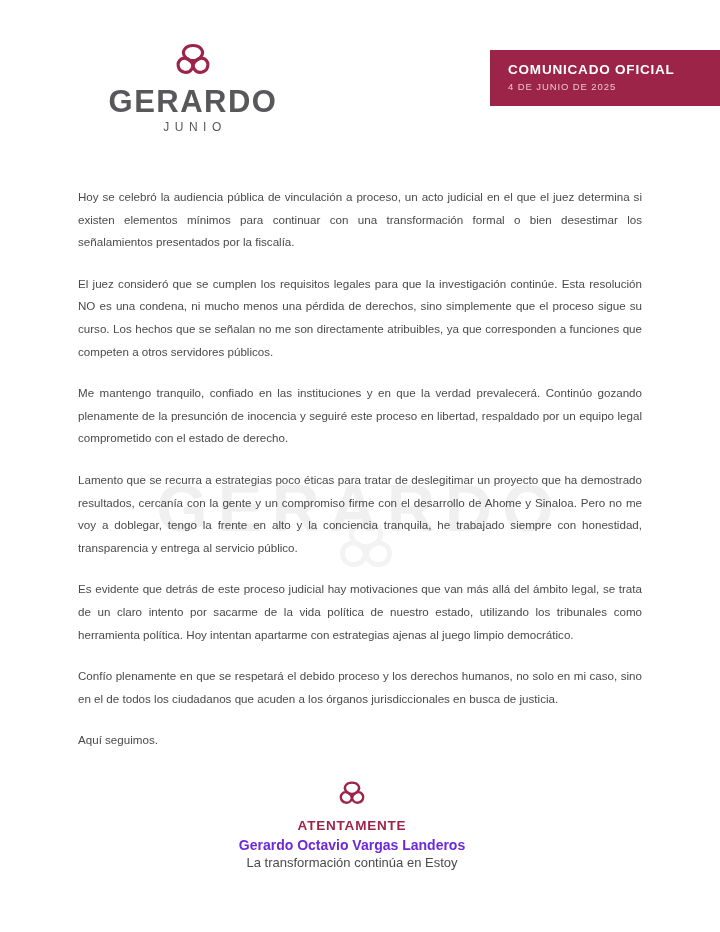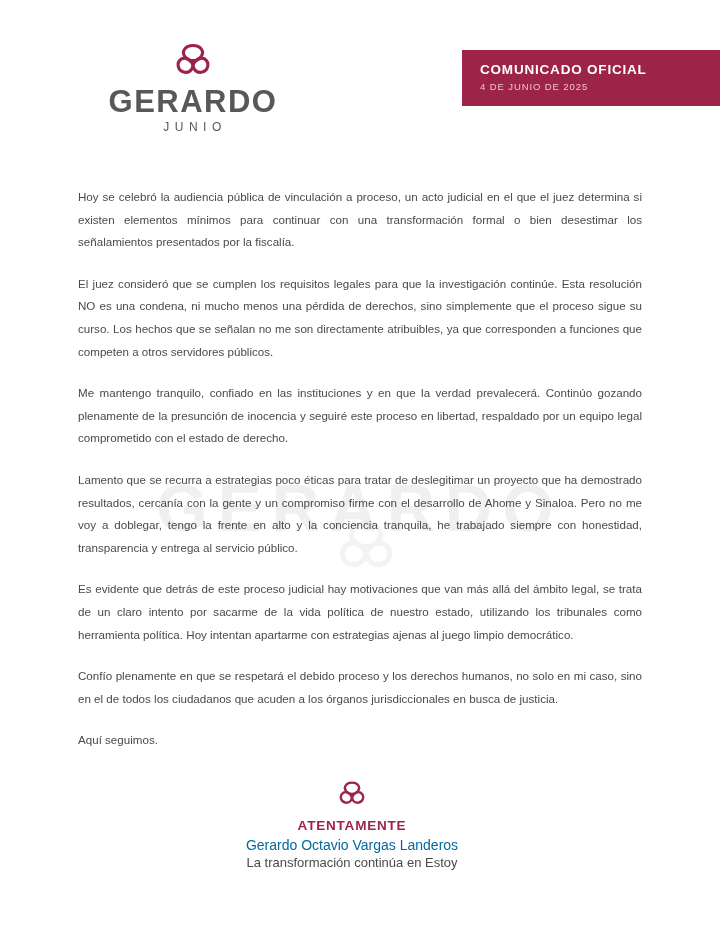--- a/index.html
+++ b/index.html
@@ -54,21 +54,21 @@
     letter-spacing: 5.5px;
     color: #58585a;
     margin-top: 3px;
     padding-left: 4px;
   }
 
   .comunicado {
     position: absolute;
     right: 0;
     top: 50px;
-    width: 258px;
+    width: 230px;
     background: #9d2449;
     color: #ffffff;
     padding: 12px 0 12px 18px;
     box-sizing: border-box;
   }
   .comunicado-title {
     font-size: 13.5px;
     font-weight: bold;
     letter-spacing: 0.8px;
     line-height: 1.25;
@@ -136,22 +136,22 @@
     margin: 0 auto 8px auto;
   }
   .footer-atentamente {
     color: #9d2449;
     font-weight: bold;
     font-size: 13.5px;
     letter-spacing: 0.8px;
     margin-bottom: 4px;
   }
   .footer-name {
-    color: #0369a1;
-    font-weight: normal;
+    color: #6d28d9;
+    font-weight: bold;
     font-size: 14px;
     margin-bottom: 2px;
   }
   .footer-slogan {
     color: #4a4a4a;
     font-size: 13px;
   }
 </style>
 </head>
 <body>

